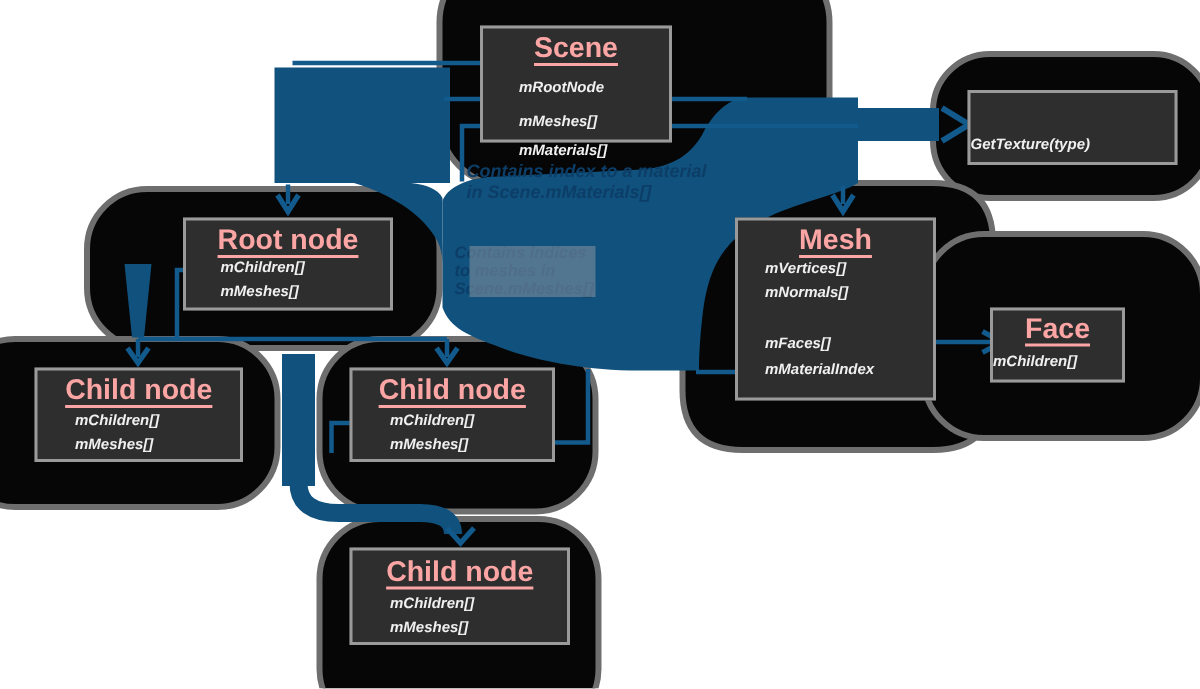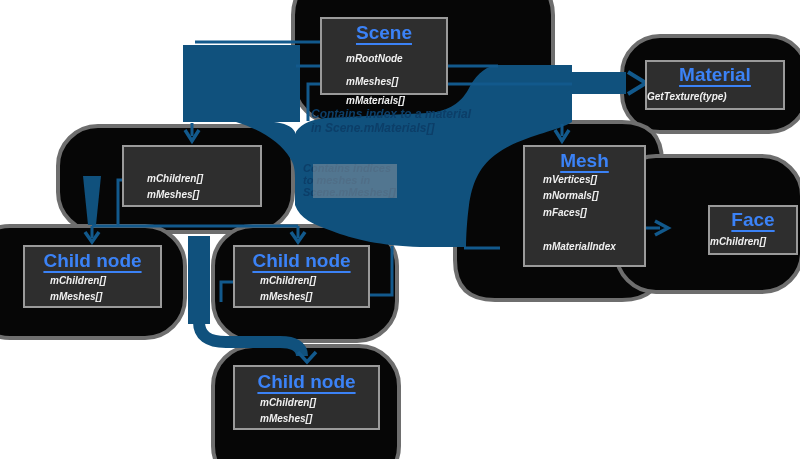--- a/index.html
+++ b/index.html
@@ -7,21 +7,21 @@
     position:relative;width:800px;height:459px;overflow:hidden;
     background:#ffffff;font-family:"Liberation Sans",sans-serif;
   }
   #shapes{position:absolute;left:0;top:0;z-index:1;}
   .box{
     position:absolute;z-index:2;box-sizing:border-box;
     background:#2e2e2e;border:2px solid #9a9a9a;
   }
   .box .title{
     position:absolute;left:0;right:0;text-align:center;
-    font-weight:bold;font-size:19px;color:#3b82f6;
+    font-weight:bold;font-size:19px;color:#fca5a5;
     text-decoration:underline;text-decoration-thickness:2px;text-underline-offset:4px;
     white-space:nowrap;
   }
   .box .f{
     position:absolute;font-weight:bold;font-style:italic;font-size:10px;
     color:#f0f0f0;white-space:nowrap;
   }
   .box .fc{left:0;right:0;text-align:left;}
   svg text{font-family:"Liberation Sans",sans-serif;}
   .ann{font-size:12px;font-weight:bold;font-style:italic;fill:#0c3e68;}
@@ -113,38 +113,38 @@
   </svg>
 
   <div class="box" style="left:320px;top:17px;width:128px;height:78px;">
     <div class="title" style="top:3px;">Scene</div>
     <span class="f" style="left:24px;top:34px;">mRootNode</span>
     <span class="f" style="left:24px;top:57px;">mMeshes[]</span>
     <span class="f" style="left:24px;top:76px;">mMaterials[]</span>
   </div>
 
   <div class="box" style="left:645px;top:60px;width:140px;height:50px;">
-    <div class="title" style="top:2px;">Material</div>
     <span class="f fc" style="top:29px;">GetTexture(type)</span>
   </div>
 
-  <div class="box" style="left:490px;top:145px;width:123px;height:122px;margin-left:33px;">
+  <div class="box" style="left:490px;top:145px;width:134px;height:122px;">
     <div class="title" style="top:3px;">Mesh</div>
     <span class="f" style="left:18px;top:27px;text-align:center;">mVertices[]</span>
     <span class="f" style="left:18px;top:43px;">mNormals[]</span>
-    <span class="f" style="left:18px;top:60px;">mFaces[]</span>
+    <span class="f" style="left:18px;top:77px;">mFaces[]</span>
     <span class="f" style="left:18px;top:94px;">mMaterialIndex</span>
   </div>
 
-  <div class="box" style="left:708px;top:205px;width:90px;height:50px;">
+  <div class="box" style="left:660px;top:205px;width:90px;height:50px;">
     <div class="title" style="top:2px;">Face</div>
     <span class="f fc" style="top:29px;">mChildren[]</span>
   </div>
 
   <div class="box" style="left:122px;top:145px;width:140px;height:62px;">
+    <div class="title" style="top:3px;">Root node</div>
     <span class="f" style="left:23px;top:26px;">mChildren[]</span>
     <span class="f" style="left:23px;top:42px;">mMeshes[]</span>
   </div>
 
   <div class="box" style="left:23px;top:245px;width:139px;height:63px;">
     <div class="title" style="top:3px;">Child node</div>
     <span class="f" style="left:25px;top:28px;">mChildren[]</span>
     <span class="f" style="left:25px;top:44px;">mMeshes[]</span>
   </div>
 

